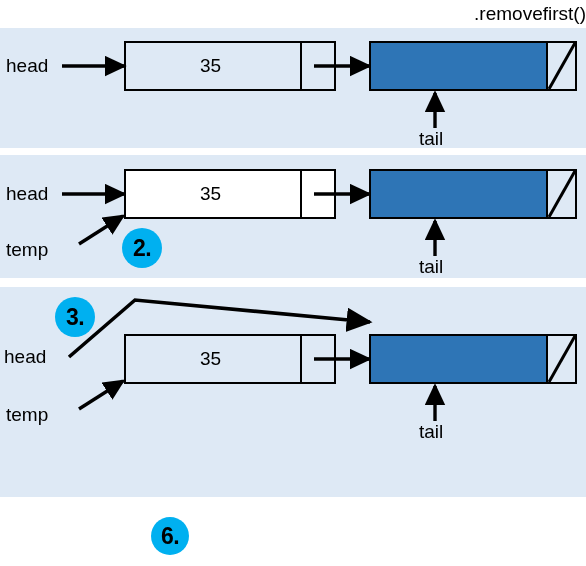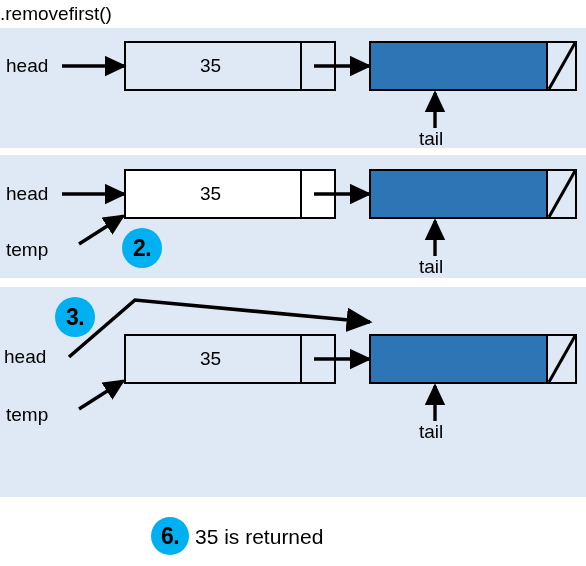--- a/index.html
+++ b/index.html
@@ -30,21 +30,21 @@
   }
   #panel-1 { top: 28px;  height: 120px; }
   #panel-2 { top: 155px; height: 123px; }
   #panel-3 { top: 287px; height: 210px; }
 
   .title {
     position: absolute;
     left: 0;
     top: 1px;
     width: 586px;
-    text-align: left;
+    text-align: right;
     font-size: 19px;
     line-height: 25px;
     letter-spacing: 0px;
     color: #000000;
     white-space: nowrap;
   }
 
   .label {
     position: absolute;
     font-size: 19px;
@@ -172,15 +172,14 @@
 
   <div class="label" style="left:4px; top:346px;">head</div>
   <div class="label" style="left:200px; top:348px;">35</div>
   <div class="label" style="left:6px; top:404px;">temp</div>
   <div class="label" style="left:419px; top:421px;">tail</div>
 
   <div class="badge badge-2">2.</div>
   <div class="badge badge-3">3.</div>
   <div class="badge badge-6">6.</div>
 
-  <div class="returned-text">35 is returned</div>
 
 </div>
 
 </body></html>

